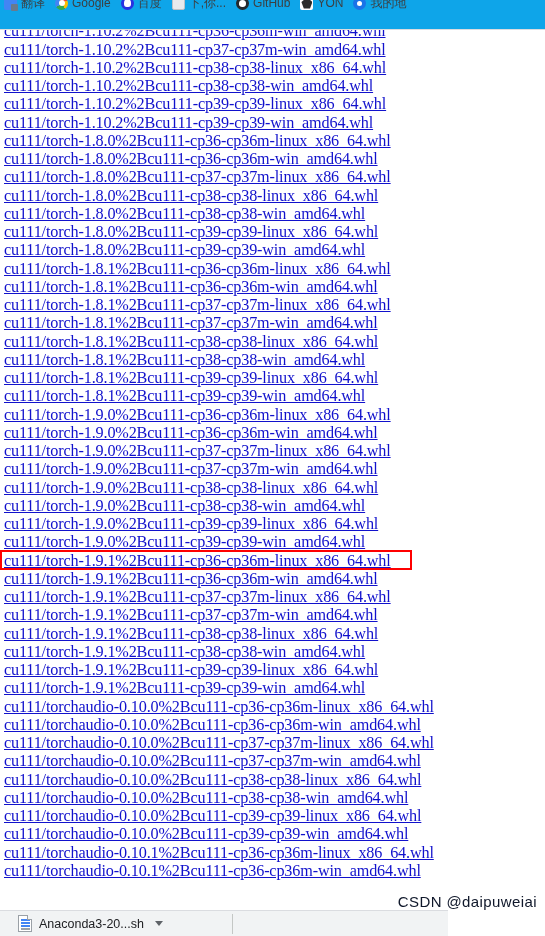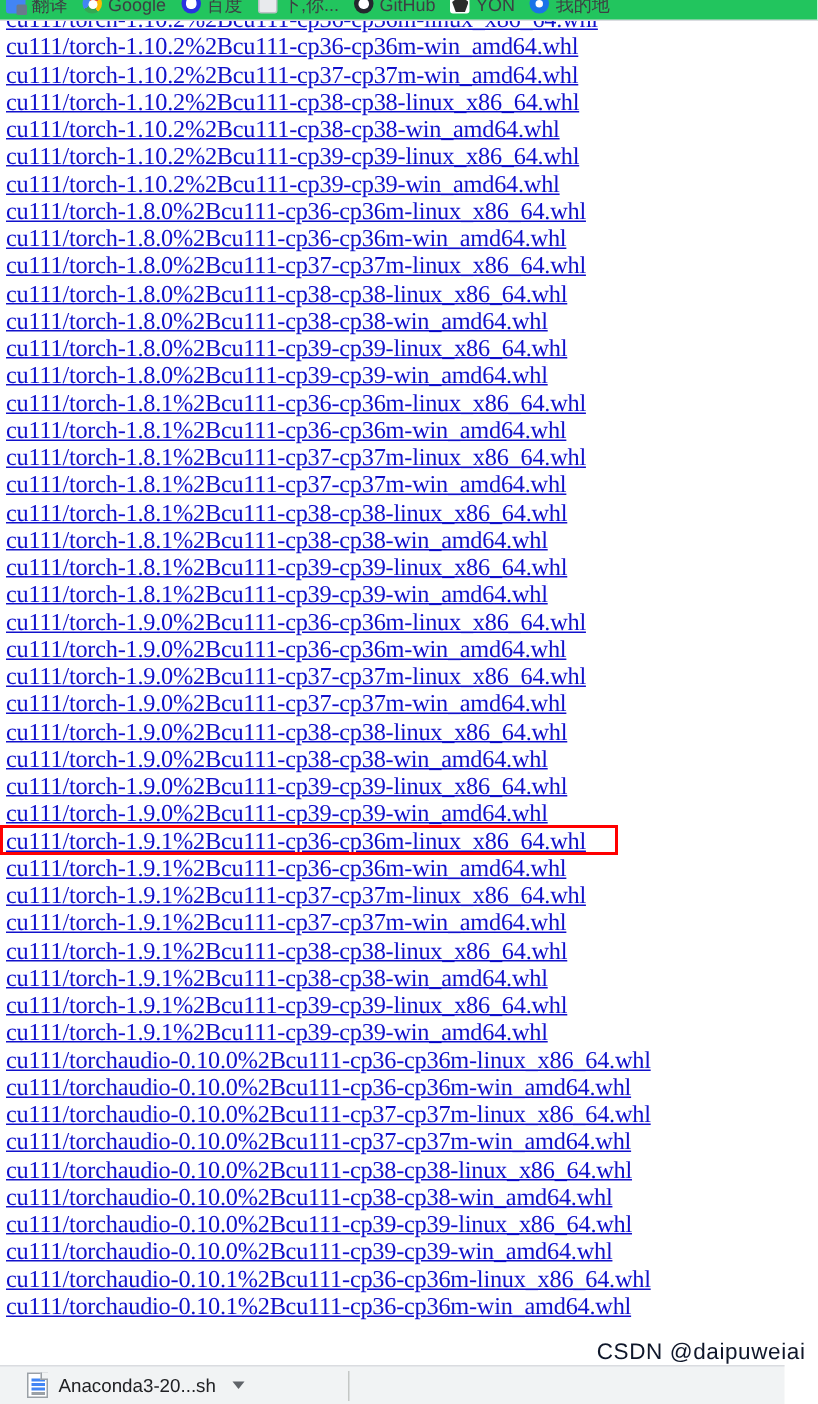--- a/index.html
+++ b/index.html
@@ -13,25 +13,25 @@
     background: #ffffff;
     font-family: "Liberation Serif", "DejaVu Serif", serif;
     position: relative;
   }
 
   
   #bookmarks-bar {
     position: absolute;
     top: 0; left: 0;
     width: 545px;
-    height: 14px;
-    background: #22c55e;
+    height: 30px;
+    background: #0ea5e9;
     border-bottom: 1px solid #dadce0;
     display: flex;
-    align-items: center;
+    align-items: flex-start;
     box-sizing: border-box;
     overflow: hidden;
     font-family: "Liberation Sans", "DejaVu Sans", sans-serif;
     z-index: 30;
   }
   .bm-item {
     display: flex;
     align-items: center;
     gap: 4px;
     padding: 0 6px 0 4px;
@@ -164,21 +164,21 @@
     border: 2px solid #ff0000;
     box-sizing: border-box;
     pointer-events: none;
   }
 
   
   #downloads-shelf {
     position: absolute;
     left: 0;
     bottom: 0;
-    width: 523px;
+    width: 448px;
     height: 26px;
     background: #f1f3f4;
     border-top: 1px solid #dadce0;
     display: flex;
     align-items: center;
     box-sizing: border-box;
     z-index: 20;
     font-family: "Liberation Sans", "DejaVu Sans", sans-serif;
   }
   #download-item {

